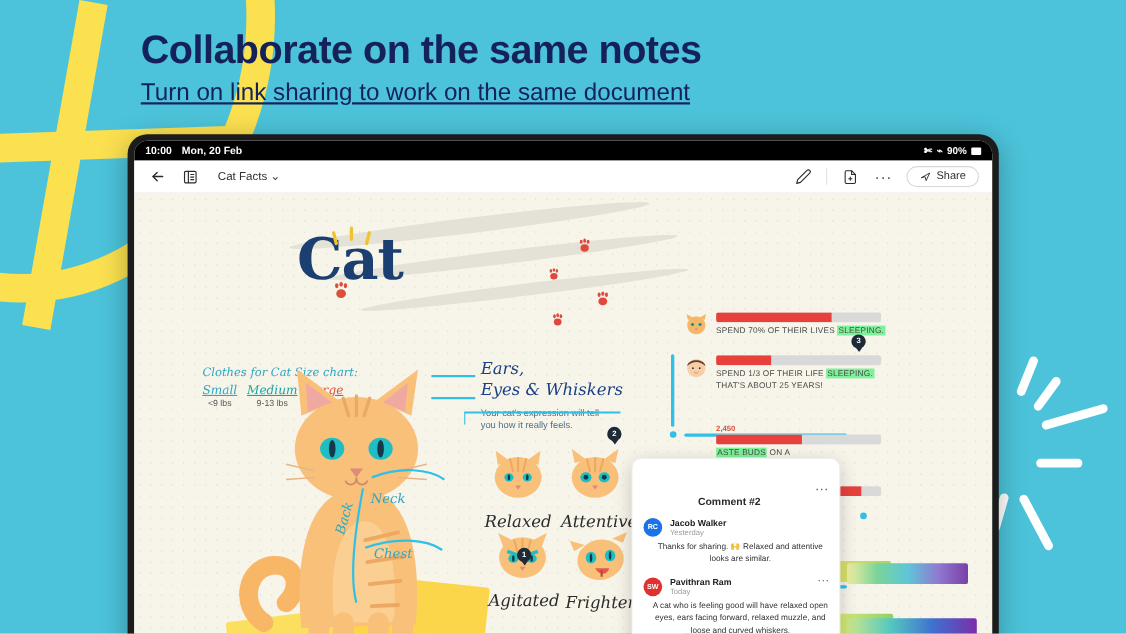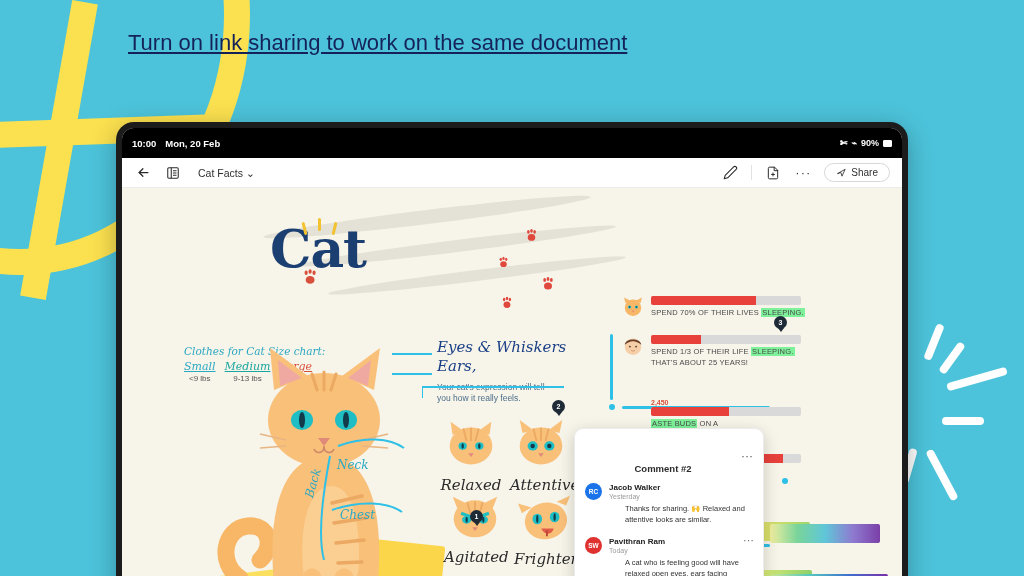--- a/index.html
+++ b/index.html
@@ -41,21 +41,21 @@
     padding:6px 6px 0 6px; z-index:6;
     box-shadow:0 6px 26px rgba(0,0,0,.28);
   }
   #screen {
     width:100%; height:100%; background:#f6f4ec;
     border-radius:12px 12px 0 0; overflow:hidden; position:relative;
   }
 
   
   #statusbar {
-    height:30px; background:#000; color:#fff; font-size:9.5px;
+    height:18px; background:#000; color:#fff; font-size:9.5px;
     display:flex; align-items:center; padding:0 10px; font-weight:bold;
   }
   #statusbar .sb-left { display:flex; gap:9px; }
   #statusbar .sb-right { margin-left:auto; display:flex; align-items:center; gap:4px; font-size:9px;}
   .batt-box { width:9px; height:7px; border:1px solid #fff; border-radius:1px; background:#fff; }
 
   
   #apptoolbar {
     height:30px; background:#fff; display:flex; align-items:center;
     padding:0 12px; gap:12px; border-bottom:1px solid #ececec;
@@ -172,21 +172,21 @@
   }
   #cp-title { flex:1; text-align:center; font-size:9.5px; color:#2b2b2b; font-weight:bold;margin-top:26px;}
   #cp-more { font-size:12px; color:#555; line-height:6px; cursor:pointer;}
   .cmt { display:flex; gap:7px; padding:5px 10px 0 10px; position:relative;}
   .cmt-av {
     width:17px; height:17px; border-radius:50%; color:#fff; flex:none;
     font-size:6.5px; font-weight:bold; display:flex; align-items:center; justify-content:center;
   }
   .cmt-name { font-size:8px; color:#222; font-weight:bold;}
   .cmt-time { font-size:7px; color:#9b9b9b; margin-top:1px;}
-  .cmt-body { font-size:7.5px; color:#333; line-height:1.5; padding:3px 10px 6px 50px;}
+  .cmt-body { font-size:7.5px; color:#333; line-height:1.5; padding:3px 10px 6px 18px;text-align:center;}
   .cmt-more { position:absolute; right:9px; top:6px; font-size:11px; color:#666; line-height:5px; cursor:pointer;}
   #cp-reply { border-top:1px solid #ededed; padding:7px 10px 9px 10px; }
   #cp-reply input {
     width:100%; border:1px solid #dcdcdc; border-radius:5px;
     padding:5px 7px; font-size:8px; color:#333; font-family:"Liberation Sans", sans-serif;
     background:#fff; outline:none;
   }
   #cp-reply input::placeholder { color:#a8a8a8; }
 
   .yellow-mat { position:absolute; background:#fbdf5e; }
@@ -201,20 +201,21 @@
 
   <div class="spark" style="left:930px; top:323px; width:8px; height:38px; transform:rotate(22deg);"></div>
   <div class="spark" style="left:948px; top:340px; width:8px; height:36px; transform:rotate(36deg);"></div>
   <div class="spark" style="left:946px; top:375px; width:62px; height:8px; transform:rotate(-16deg);"></div>
   <div class="spark" style="left:942px; top:417px; width:42px; height:8px;"></div>
   <div class="spark" style="left:905px; top:448px; width:8px; height:36px; transform:rotate(16deg);"></div>
   <div class="spark" style="left:938px; top:447px; width:8px; height:56px; transform:rotate(-28deg);"></div>
 </div>
 
 <div id="headline">
+  <h1>Collaborate on the same notes</h1>
   <h2>Turn on link sharing to work on the same document</h2>
 </div>
 
 <div id="tablet">
   <div id="screen">
 
     <div id="statusbar">
       <div class="sb-left">
         <span>10:00</span>
         <span>Mon, 20 Feb</span>
@@ -389,22 +390,22 @@
       <div class="hand hand-cyan" style="left:176px; top:288px; font-size:12px; transform:rotate(-74deg);">Back</div>
       <div class="hand hand-cyan" style="left:218px; top:320px; font-size:12px;">Chest</div>
       <svg style="position:absolute; left:150px; top:200px; pointer-events:none;" width="200" height="180">
         <path d="M58 68 C50 110 46 150 52 172" stroke="#2ec0e6" stroke-width="2" fill="none"></path>
         <path d="M66 58 C92 48 118 50 132 60" stroke="#2ec0e6" stroke-width="2" fill="none"></path>
         <path d="M60 122 C88 112 116 114 130 124" stroke="#2ec0e6" stroke-width="2" fill="none"></path>
       </svg>
 
       <div id="ears-head">
         <div class="eh-title">
+          <div>Ears,</div>
           <div>Eyes &amp; Whiskers</div>
-          <div>Ears,</div>
         </div>
         <div class="eh-sub" style="width:108px;">Your cat's expression will tell you how it really feels.</div>
       </div>
       <svg style="position:absolute; left:270px; top:158px;" width="60" height="50">
         <line x1="0" y1="8" x2="40" y2="8" stroke="#2ec0e6" stroke-width="2"></line>
         <line x1="0" y1="28" x2="40" y2="28" stroke="#2ec0e6" stroke-width="2"></line>
       </svg>
       <svg style="position:absolute; left:300px; top:196px;" width="150" height="18">
         <path d="M0 14 L0 3 L142 3" stroke="#2ec0e6" stroke-width="2" fill="none"></path>
       </svg>

